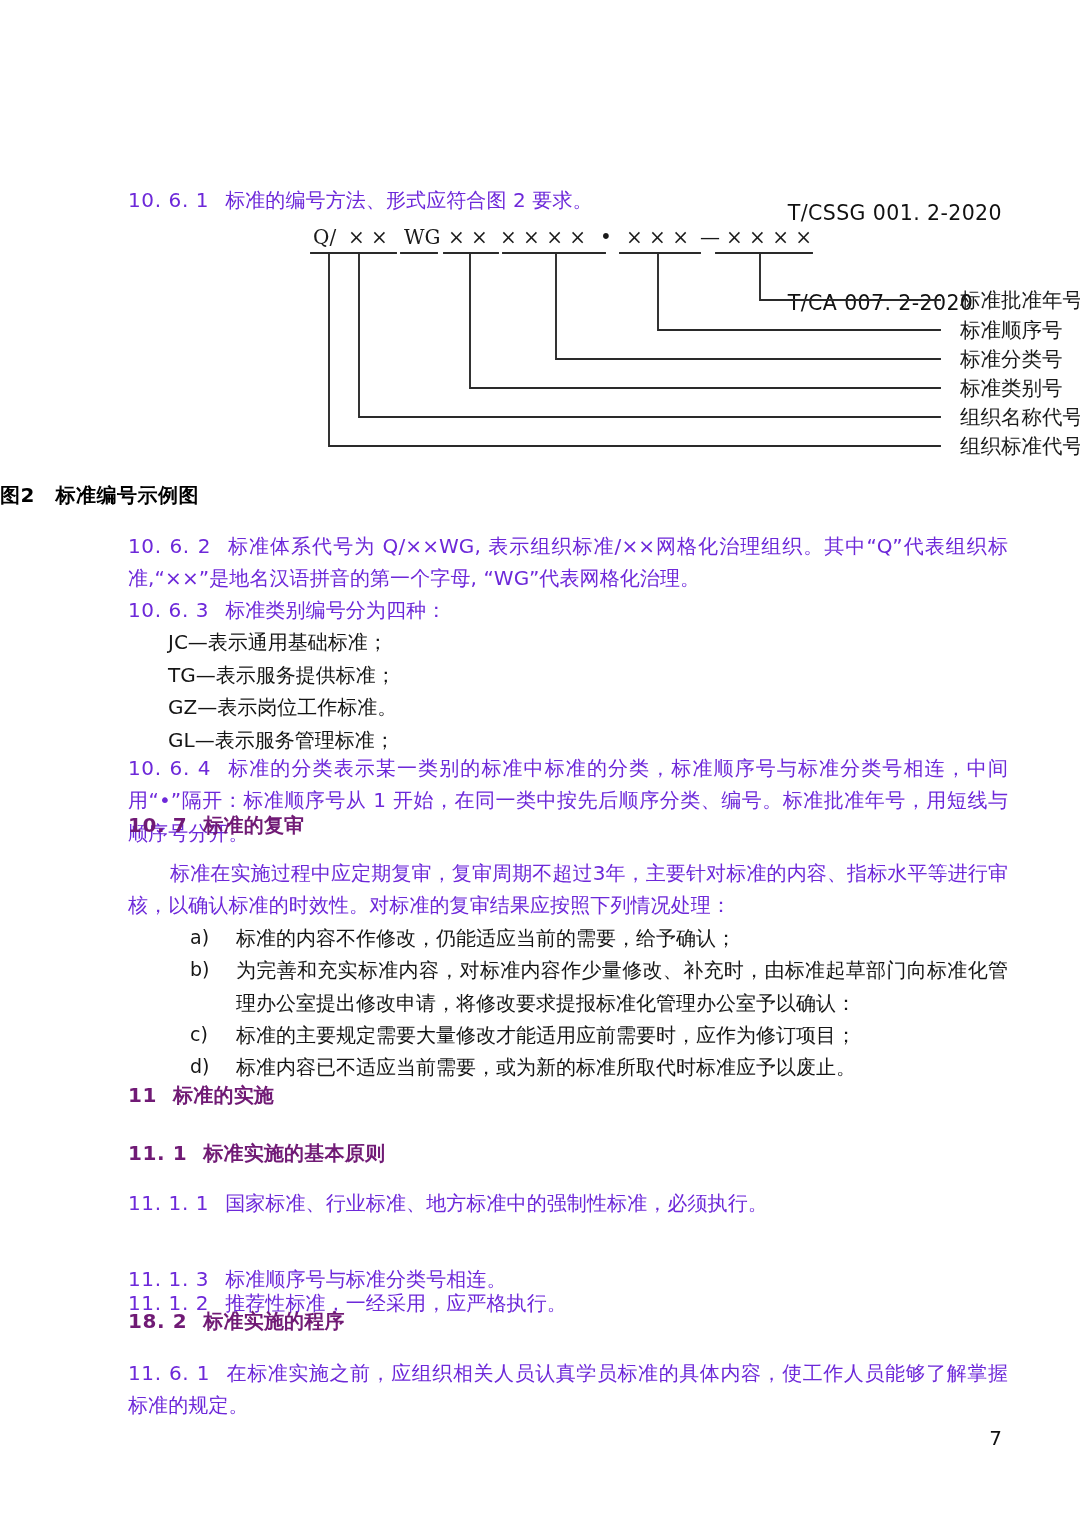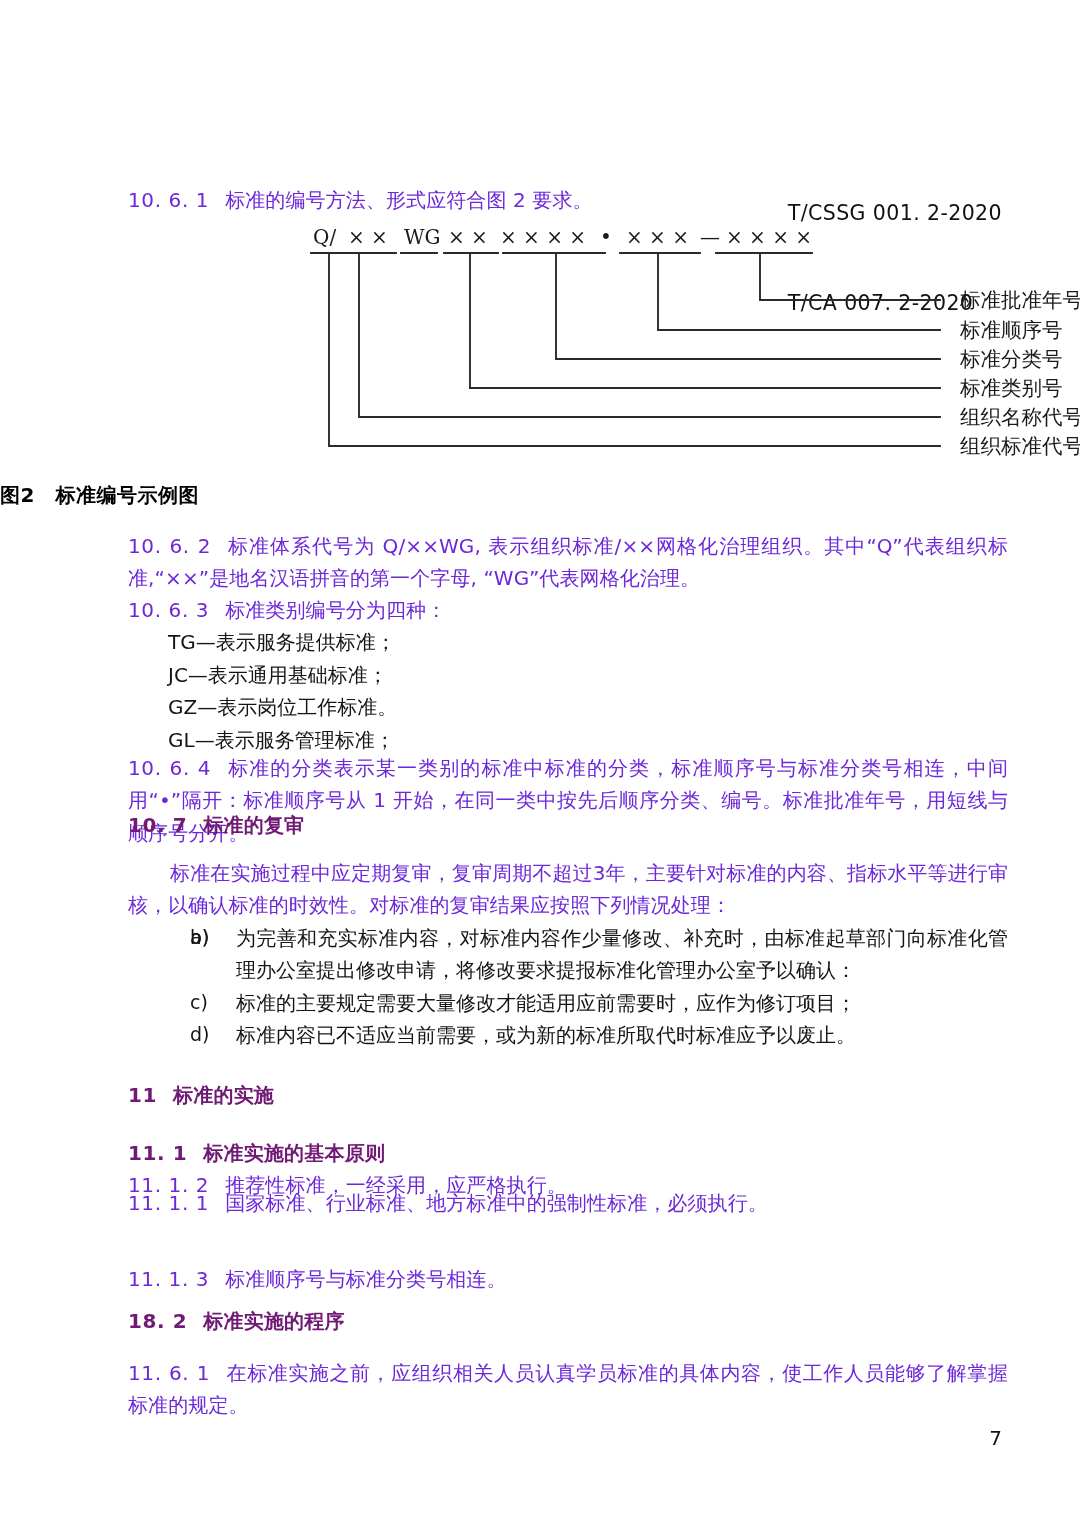--- a/index.html
+++ b/index.html
@@ -198,42 +198,43 @@
     <div class="blk" style="top:518px;">
       <div class="para">
         <span class="num">10. 6. 2</span><span class="gap"></span><span>标准体系代号为 Q/××WG, 表示组织标准/××网格化治理组织。其中“Q”代表组织标准,“××”是地名汉语拼音的第一个字母, “WG”代表网格化治理。</span>
       </div>
     </div>
 
     <div class="blk" style="top:582px;">
       <div class="para">
         <span class="num">10. 6. 3</span><span class="gap"></span><span>标准类别编号分为四种：</span>
       </div>
+      <div class="subline">JC—表示通用基础标准；</div>
       <div class="subline">TG—表示服务提供标准；</div>
-      <div class="subline">JC—表示通用基础标准；</div>
       <div class="subline">GZ—表示岗位工作标准。</div>
       <div class="subline">GL—表示服务管理标准；</div>
     </div>
 
     <div class="blk" style="top:740px;">
       <div class="para">
         <span class="num">10. 6. 4</span><span class="gap"></span><span>标准的分类表示某一类别的标准中标准的分类，标准顺序号与标准分类号相连，中间用“•”隔开：标准顺序号从 1 开始，在同一类中按先后顺序分类、编号。标准批准年号，用短线与顺序号分开。</span>
       </div>
     </div>
 
     <div class="blk" style="top:800px;">
       <div class="heading">
         <span class="num">10. 7</span><span class="gap"></span><span>标准的复审</span>
       </div>
     </div>
 
     <div class="blk" style="top:845px;">
       <div class="para indent2">标准在实施过程中应定期复审，复审周期不超过3年，主要针对标准的内容、指标水平等进行审核，以确认标准的时效性。对标准的复审结果应按照下列情况处理：</div>
       <div class="lettered">
         <span class="marker">a)</span>
+        <span>标准的内容不作修改，仍能适应当前的需要，给予确认；</span>
       </div>
       <div class="lettered">
         <span class="marker">b)</span>
         <span>为完善和充实标准内容，对标准内容作少量修改、补充时，由标准起草部门向标准化管理办公室提出修改申请，将修改要求提报标准化管理办公室予以确认：</span>
       </div>
       <div class="lettered">
         <span class="marker">c)</span>
         <span>标准的主要规定需要大量修改才能适用应前需要时，应作为修订项目；</span>
       </div>
       <div class="lettered">
@@ -253,21 +254,21 @@
         <span class="num">11. 1</span><span class="gap"></span><span>标准实施的基本原则</span>
       </div>
     </div>
 
     <div class="blk" style="top:1175px;">
       <div class="para">
         <span class="num">11. 1. 1</span><span class="gap"></span><span>国家标准、行业标准、地方标准中的强制性标准，必须执行。</span>
       </div>
     </div>
 
-    <div class="blk" style="top:1157px;">
+    <div class="blk" style="top:1275px;">
       <div class="para">
         <span class="num">11. 1. 2</span><span class="gap"></span><span>推荐性标准，一经采用，应严格执行。</span>
       </div>
     </div>
 
     <div class="blk" style="top:1251px;">
       <div class="para">
         <span class="num">11. 1. 3</span><span class="gap"></span><span>标准顺序号与标准分类号相连。</span>
       </div>
     </div>

